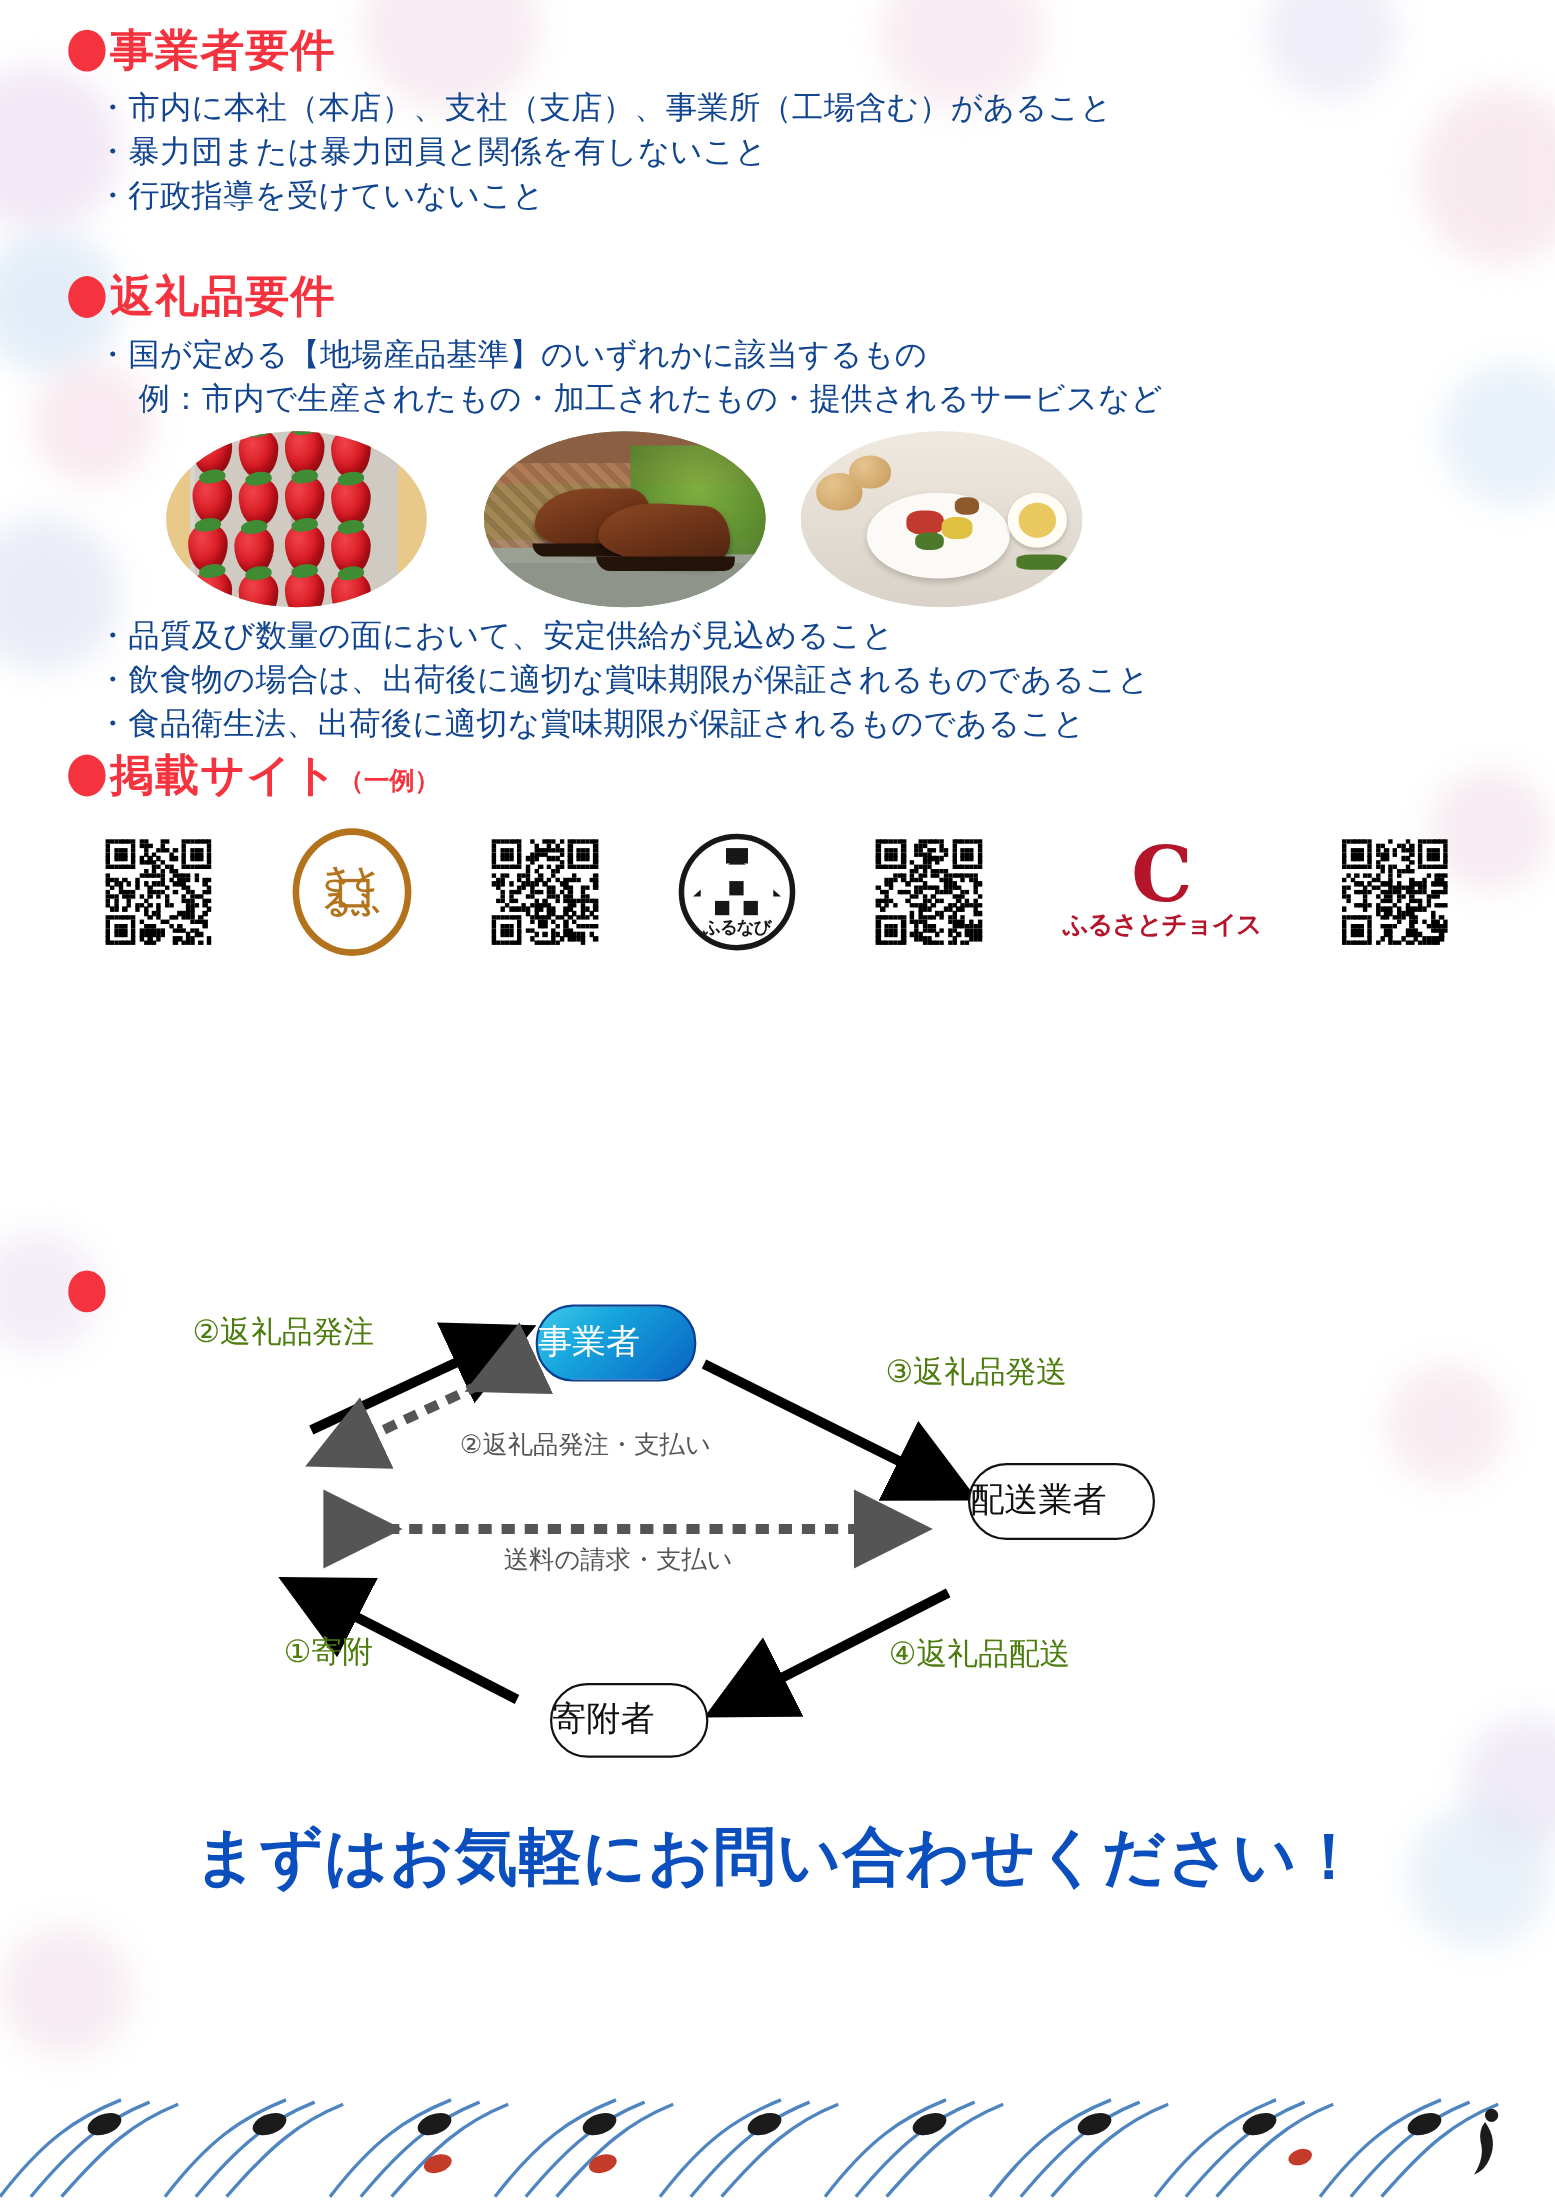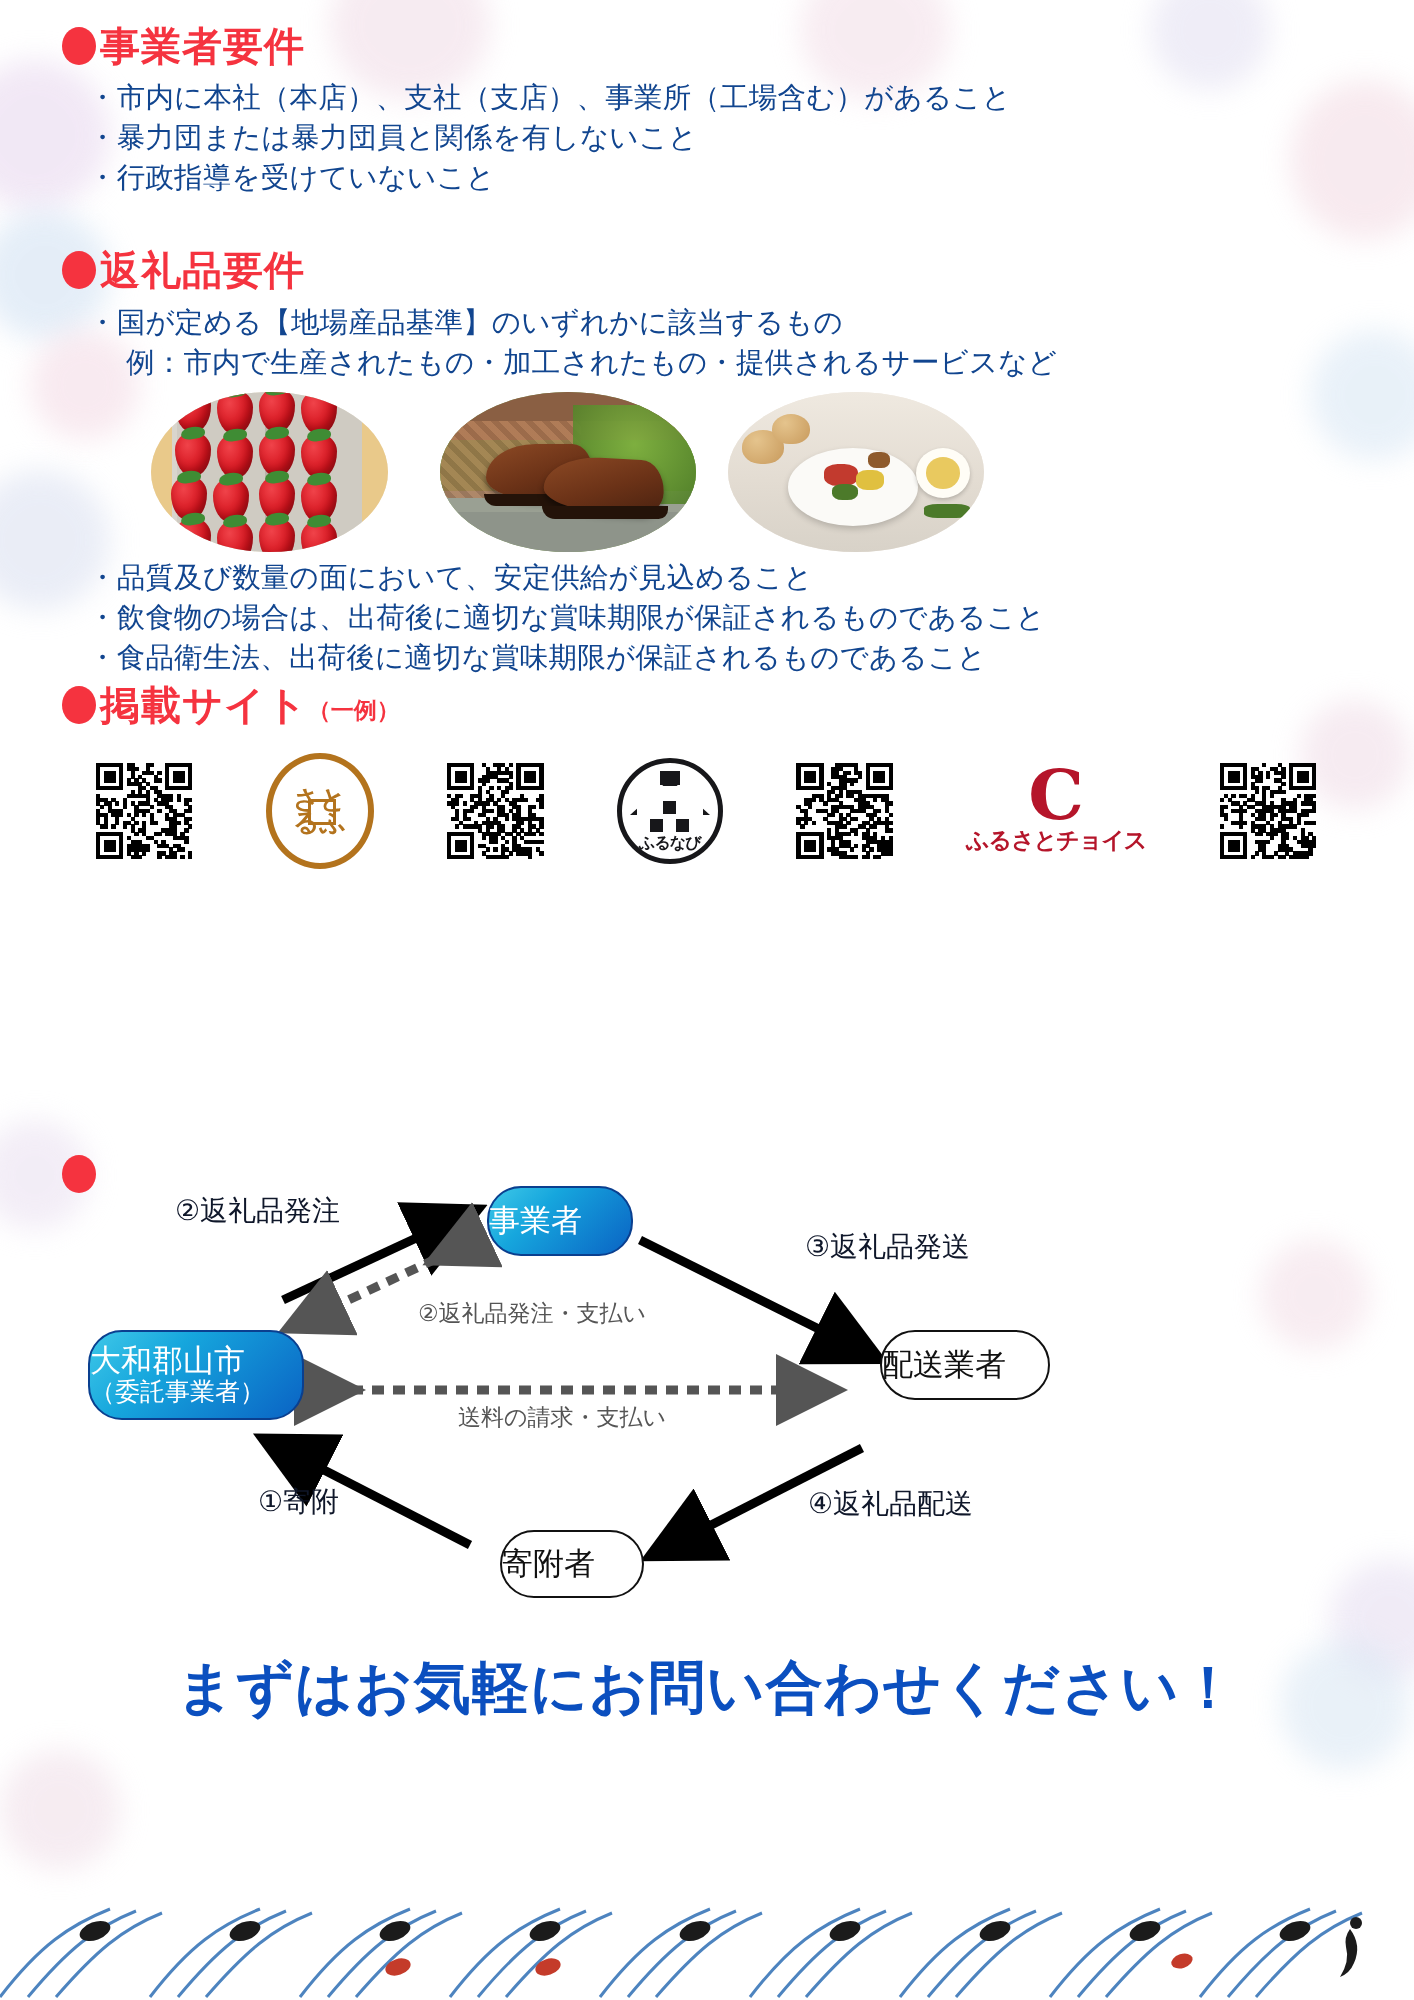--- a/index.html
+++ b/index.html
@@ -108,21 +108,21 @@
   .flow{position:absolute;left:0;top:1200px;width:1414px;height:420px;}
   .node{position:absolute;display:flex;flex-direction:column;align-items:flex-start;justify-content:center;
         text-align:center;line-height:1.15;}
   .node-blue{
     background:linear-gradient(135deg,#3fc8e8 0%,#16a6dd 35%,#0a63c4 100%);
     border:2px solid #0a3f8f;color:#ffffff;border-radius:34px;
   }
   .node-white{background:#ffffff;border:2.5px solid #111;color:#111;border-radius:38px;}
   .node .n1{font-size:31px;}
   .node .n2{font-size:25px;}
-  .flabel{position:absolute;color:#0f172a;font-size:28px;white-space:nowrap;}
+  .flabel{position:absolute;color:#4d7c0f;font-size:28px;white-space:nowrap;}
   .glabel{position:absolute;color:#555;font-size:23px;white-space:nowrap;}
 
   
   .cta{position:absolute;left:0;right:0;text-align:center;color:#0b4fbf;
        font-size:57px;font-weight:bold;letter-spacing:1px;}
 
   
   .wave{position:absolute;left:0;bottom:0;width:1414px;height:95px;overflow:hidden;background:#ffffff;}
 </style>
 </head>
@@ -1546,24 +1546,20 @@
 
     <line x1="455" y1="50" x2="310" y2="118" stroke="#555" stroke-width="9" stroke-dasharray="12 9" marker-end="url(#ahg)" marker-start="url(#ahg)"></line>
 
     <line x1="330" y1="190" x2="812" y2="190" stroke="#555" stroke-width="9" stroke-dasharray="12 9" marker-end="url(#ahg)" marker-start="url(#ahg)"></line>
   </svg>
 
   <div class="node node-blue" style="left:487px;top:-14px;width:142px;height:66px;">
     <span class="n1">事業者</span>
   </div>
 
-  <div class="node node-blue" style="left:88px;top:130px;width:212px;height:86px;">
-    <span class="n1">大和郡山市</span>
-    <span class="n2">（委託事業者）</span>
-  </div>
 
   <div class="node node-white" style="left:880px;top:130px;width:166px;height:66px;">
     <span class="n1">配送業者</span>
   </div>
 
   <div class="node node-white" style="left:500px;top:330px;width:140px;height:64px;">
     <span class="n1">寄附者</span>
   </div>
 
   <div class="flabel" style="left:175px;top:-8px;">②返礼品発注</div>

